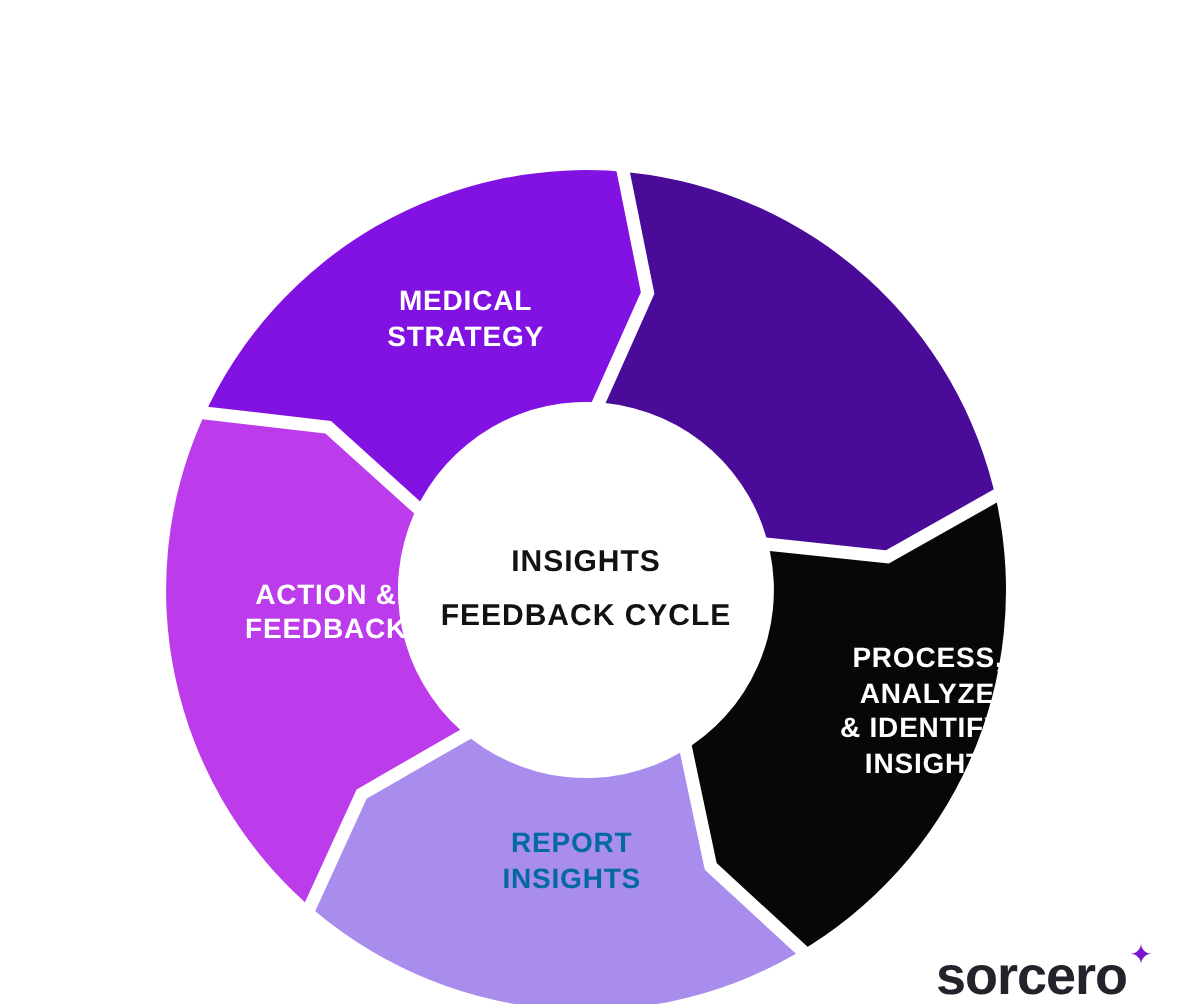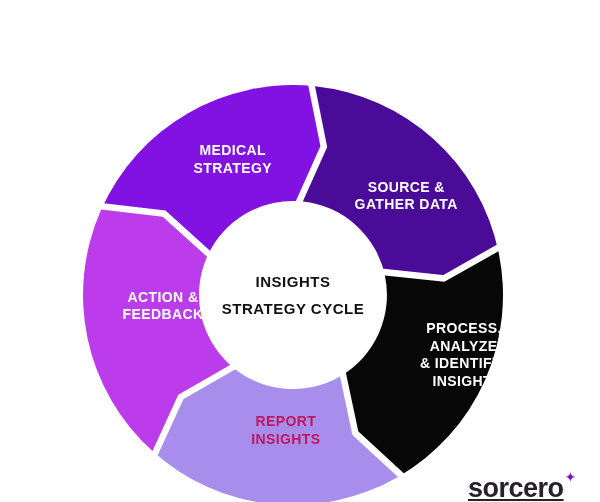--- a/index.html
+++ b/index.html
@@ -60,21 +60,20 @@
     top: 431px;
     display: flex;
     align-items: flex-start;
     line-height: 1;
   }
   .logo .logo-text {
     font-size: 27px;
     font-weight: 600;
     letter-spacing: -0.5px;
     color: #25222b;
-    text-decoration: underline;
   }
   .logo .sparkle {
     font-size: 14px;
     position: relative;
     top: -5px;
     margin-left: 1px;
   }
 </style>
 </head>
 <body style="background: rgb(255, 255, 255);">
@@ -84,34 +83,32 @@
   <svg width="600" height="502" viewBox="0 0 600 502">
     <path d="M 101.2 165.6 A 210 210 0 0 1 315.0 42.2 L 327.2 102.9 L 302.8 157.5 A 94 94 0 0 0 207.1 212.8 L 162.7 172.7 Z" fill="#8212e2" stroke="#ffffff" stroke-width="13"></path>
     <path d="M 315.0 42.2 A 210 210 0 0 1 498.4 207.3 L 444.4 237.8 L 384.9 231.5 A 94 94 0 0 0 302.8 157.5 L 327.2 102.9 Z" fill="#4a0b99" stroke="#ffffff" stroke-width="13"></path>
     <path d="M 498.4 207.3 A 210 210 0 0 1 398.0 432.9 L 352.4 390.9 L 340.0 332.4 A 94 94 0 0 0 384.9 231.5 L 444.4 237.8 Z" fill="#070707" stroke="#ffffff" stroke-width="13"></path>
     <path d="M 398.0 432.9 A 210 210 0 0 1 152.5 407.1 L 178.3 350.7 L 230.1 320.9 A 94 94 0 0 0 340.0 332.4 L 352.4 390.9 Z" fill="#a98ded" stroke="#ffffff" stroke-width="13"></path>
     <path d="M 152.5 407.1 A 210 210 0 0 1 101.2 165.6 L 162.7 172.7 L 207.1 212.8 A 94 94 0 0 0 230.1 320.9 L 178.3 350.7 Z" fill="#bc3cec" stroke="#ffffff" stroke-width="13"></path>
   </svg>
 
   <div class="seg-label" style="left: 232.803px; top: 115.795px; color: rgb(255, 255, 255);">MEDICAL
 STRATEGY</div>
-  <div class="seg-label" style="left: 406.206px; top: 152.591px; color: rgb(255, 255, 255);">SOURCE &amp;
-GATHER DATA</div>
   <div class="seg-label" style="left: 426.764px; top: 311.96px; color: rgb(255, 255, 255); text-align: right;">PROCESS,
 ANALYZE,
 &amp; IDENTIFY
 INSIGHTS</div>
-  <div class="seg-label" style="left: 285.882px; top: 386.814px; color: #be185d;">REPORT
+  <div class="seg-label" style="left: 285.882px; top: 386.814px; color: #0369a1;">REPORT
 INSIGHTS</div>
   <div class="seg-label" style="left: 163px; top: 262.592px; color: rgb(255, 255, 255);">ACTION &amp;
 FEEDBACK</div>
 
   <div class="center-label" style="color: rgb(18, 18, 18);">
     <div class="l1">INSIGHTS</div>
-    <div class="l2">STRATEGY CYCLE</div>
+    <div class="l2">FEEDBACK CYCLE</div>
   </div>
 
   <div class="logo">
     <span class="logo-text" style="color: rgb(37, 34, 43);">sorcero</span>
     <span class="sparkle" style="color: rgb(123, 22, 207);">✦</span>
   </div>
 
 </div>
 
 </body></html>

